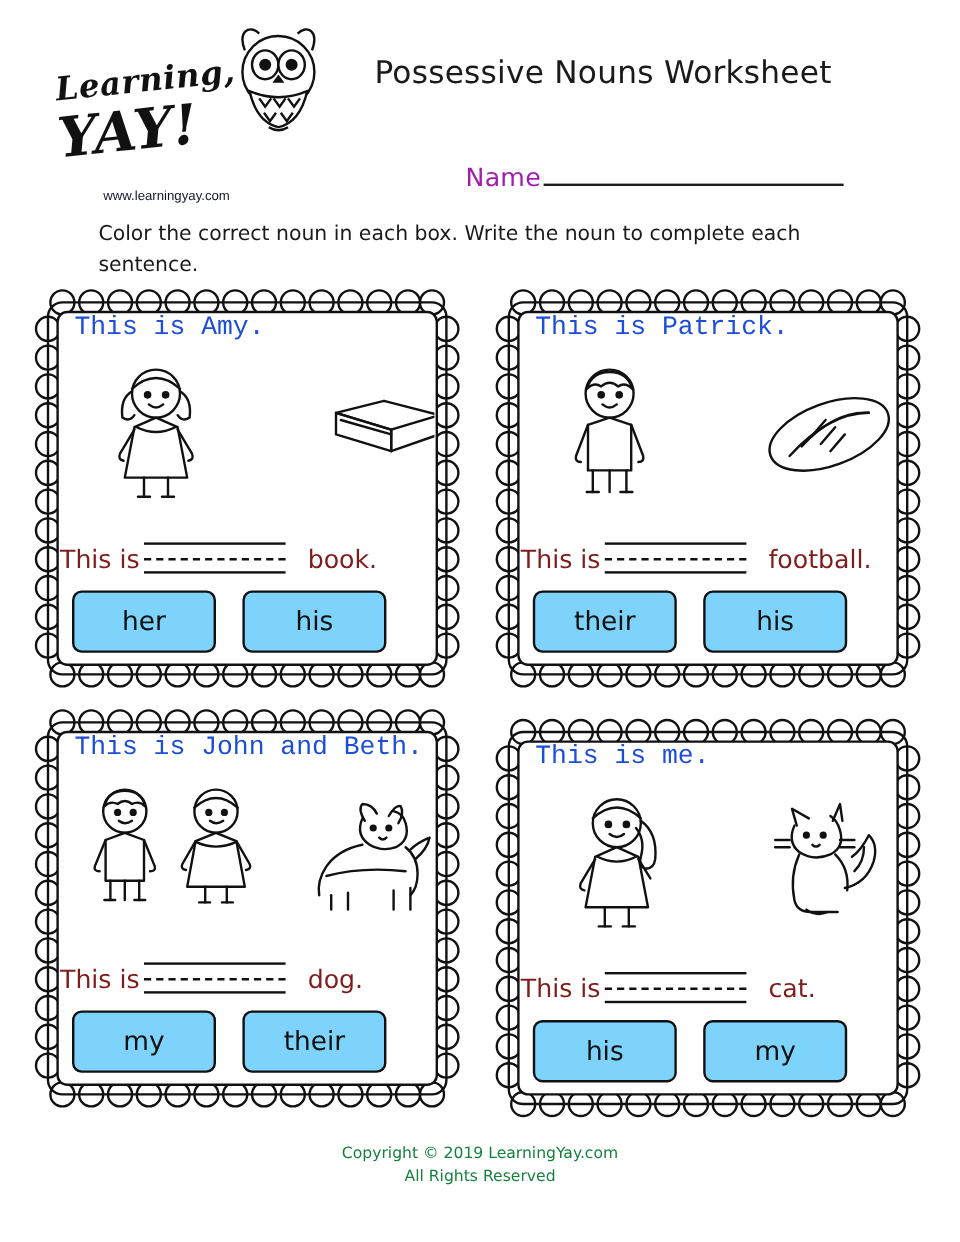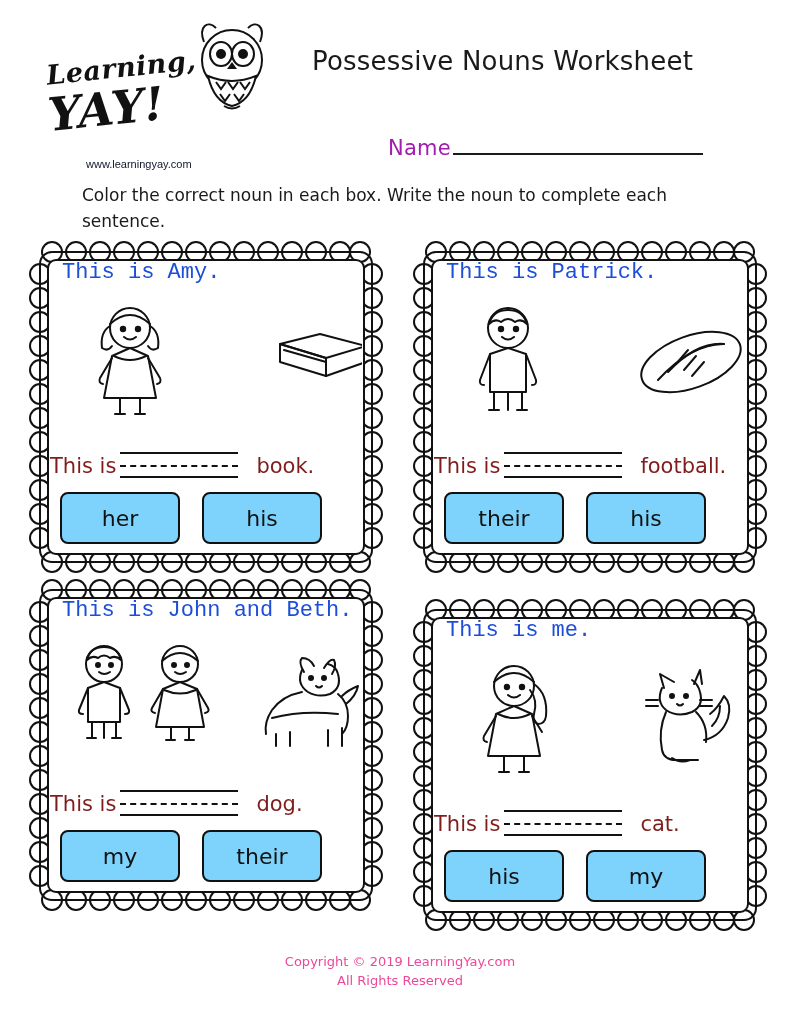--- a/index.html
+++ b/index.html
@@ -116,21 +116,21 @@
     width: 760px;
     height: 720px;
   }
   .card {
     position: absolute;
     width: 360px;
     height: 338px;
   }
   .card.c0 { left: 6px;   top: 0px; }
   .card.c1 { left: 390px; top: 0px; }
-  .card.c2 { left: 6px;   top: 338px; }
+  .card.c2 { left: 6px;   top: 350px; }
   .card.c3 { left: 390px; top: 358px; }
 
   .scallop-svg {
     position: absolute;
     left: 0; top: 0;
     width: 360px;
     height: 338px;
   }
 
   .card-inner {
@@ -224,21 +224,21 @@
   
   .footer {
     position: absolute;
     left: 0;
     top: 952px;
     width: 800px;
     text-align: center;
     font-family: "DejaVu Sans", sans-serif;
     font-size: 13px;
     line-height: 19px;
-    color: #ec4899;
+    color: #15803d;
   }
 </style>
 </head>
 <body>
 
 <div class="header">
 
   <div class="logo-block">
     <div class="logo-learning">Learning,</div>
     <div class="logo-yay">YAY!</div>

